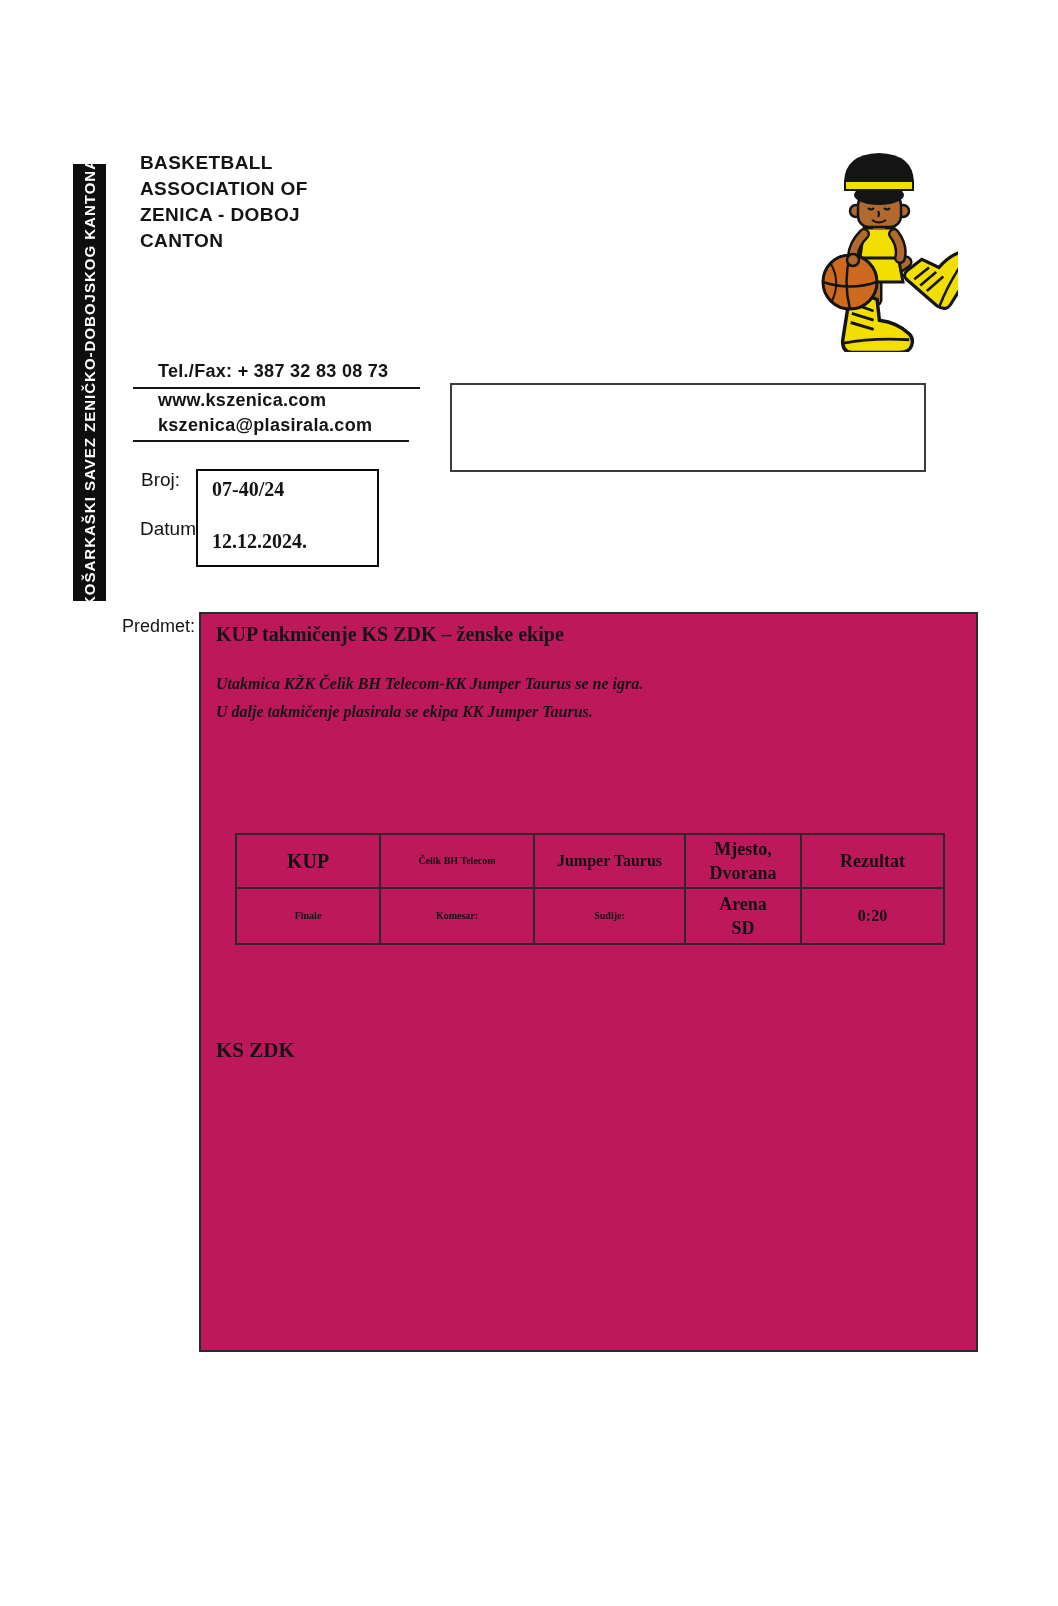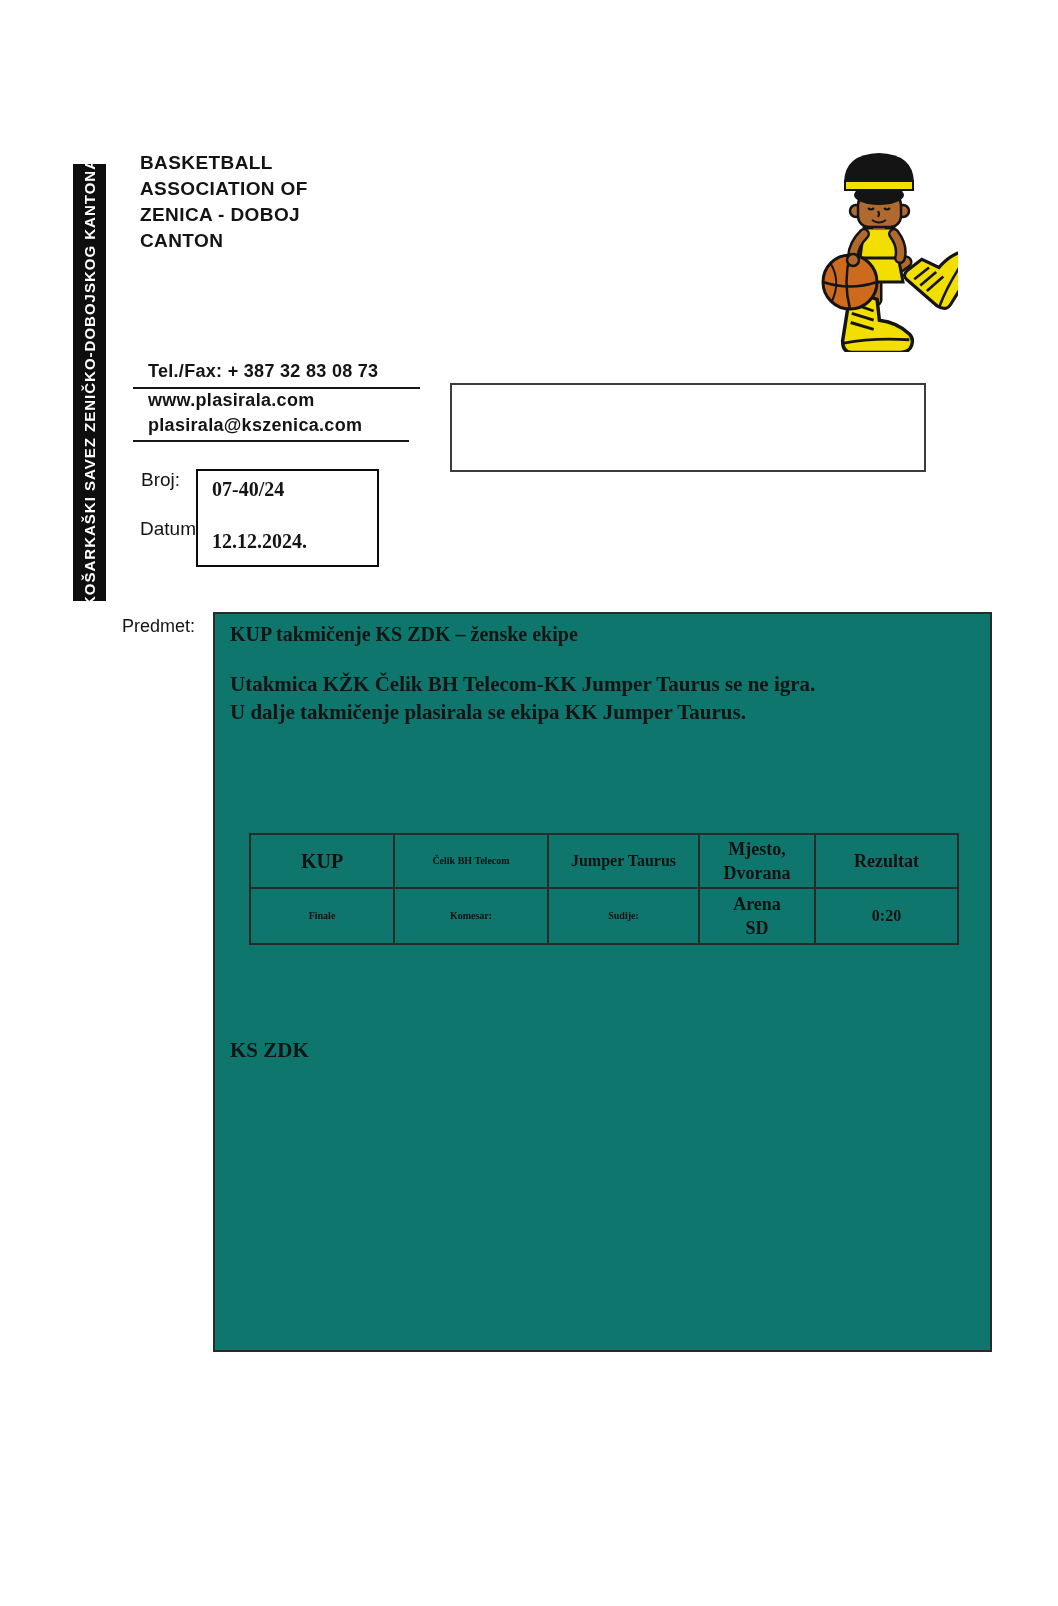--- a/index.html
+++ b/index.html
@@ -12,33 +12,33 @@
     position:absolute;left:73px;top:164px;width:33px;height:437px;
     background:#0e0e0e;display:flex;align-items:center;justify-content:center;
   }
   .vbar span{
     writing-mode:vertical-rl;transform:rotate(180deg);
     color:#ffffff;font-weight:bold;font-size:15px;letter-spacing:1px;white-space:nowrap;
   }
   
   .org{position:absolute;left:140px;top:150px;font-weight:bold;font-size:19px;line-height:26px;letter-spacing:.4px;}
   .addr{position:absolute;left:140px;top:283px;font-weight:bold;font-size:19px;line-height:25px;letter-spacing:.3px;}
-  .contact{position:absolute;left:148px;font-weight:bold;font-size:18px;letter-spacing:.3px;}
+  .contact{position:absolute;left:158px;font-weight:bold;font-size:18px;letter-spacing:.3px;}
   .rule{position:absolute;height:0;border-top:2px solid #161616;}
   
   .lbl{position:absolute;font-weight:normal;font-size:19px;}
   .metabox{position:absolute;left:196px;top:469px;width:179px;height:94px;border:2px solid #0a0a0a;background:#fff;}
   .serif{font-family:"Liberation Serif",serif;font-weight:bold;}
   .metaval{position:absolute;font-size:20px;}
   
   .blankbox{position:absolute;left:450px;top:383px;width:472px;height:85px;border:2px solid #3c3c3c;background:#fff;}
   
-  .mainbox{position:absolute;left:213px;top:612px;width:775px;height:736px;border:2px solid #2a2a2a;background:#0f766e;}
+  .mainbox{position:absolute;left:199px;top:612px;width:775px;height:736px;border:2px solid #2a2a2a;background:#be185d;}
   .subject-title{position:absolute;left:15px;top:9px;font-size:20px;}
-  .subject-body{position:absolute;left:15px;top:56px;font-size:21px;line-height:28px;}
+  .subject-body{position:absolute;left:15px;top:56px;font-size:16px;line-height:28px;font-style:italic;}
   .signature{position:absolute;left:15px;top:424px;font-size:21px;}
   
   table.match{
     position:absolute;left:34px;top:219px;width:708px;
     border-collapse:collapse;table-layout:fixed;
     font-family:Liberation Serif, serif;font-weight:bold;color:#111;
   }
   table.match th,table.match td{
     border:2px solid #2a2a2a;text-align:center;vertical-align:middle;
     padding:0;line-height:1.35;
@@ -63,22 +63,22 @@
   <div class="org">
     <div>BASKETBALL</div>
     <div>ASSOCIATION OF</div>
     <div>ZENICA - DOBOJ</div>
     <div>CANTON</div>
   </div>
 
 
   <div class="contact" style="top:361px;">Tel./Fax: + 387 32 83 08 73</div>
   <div class="rule" style="left:133px;top:387px;width:287px;"></div>
-  <div class="contact" style="top:390px;">www.plasirala.com</div>
-  <div class="contact" style="top:415px;">plasirala@kszenica.com</div>
+  <div class="contact" style="top:390px;">www.kszenica.com</div>
+  <div class="contact" style="top:415px;">kszenica@plasirala.com</div>
   <div class="rule" style="left:133px;top:440px;width:276px;"></div>
 
   <svg style="position:absolute;left:806px;top:150px;" width="152" height="202" viewBox="0 0 152 202">
     <defs>
       <g id="shoe">
         <path d="M4,46 L10,8 Q11,2 18,4 L34,10 L36,28 Q52,30 62,40 Q66,44 64,50 Q62,56 54,56 L12,56 Q4,56 4,46 Z" fill="var(--mascot-yellow)" stroke="var(--mascot-black)" stroke-width="3"></path>
         <path d="M5,48 Q30,43 62,45" stroke="var(--mascot-black)" stroke-width="2.5" fill="none"></path>
         <line x1="14" y1="14" x2="31" y2="20" stroke="var(--mascot-black)" stroke-width="2.5"></line>
         <line x1="12" y1="22" x2="31" y2="28" stroke="var(--mascot-black)" stroke-width="2.5"></line>
         <line x1="11" y1="30" x2="31" y2="36" stroke="var(--mascot-black)" stroke-width="2.5"></line>

